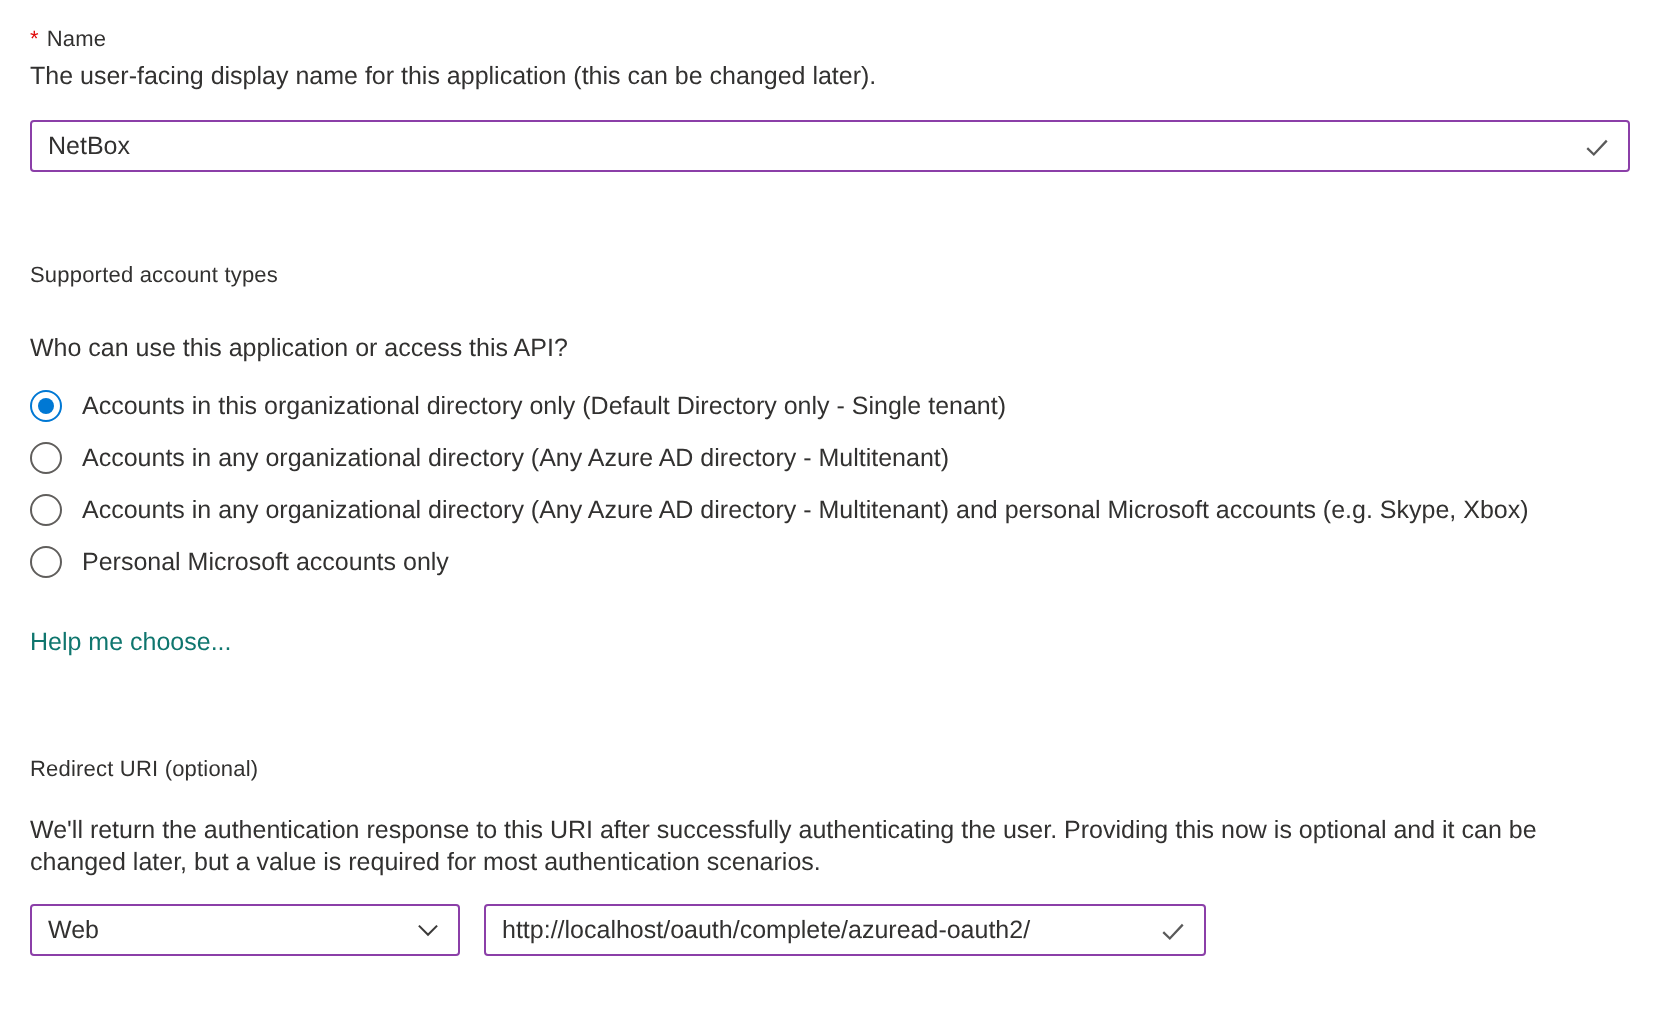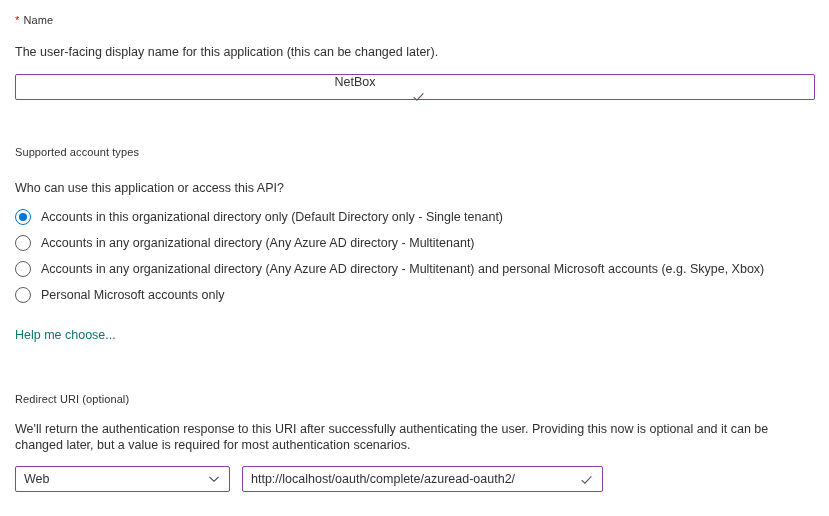--- a/index.html
+++ b/index.html
@@ -36,21 +36,21 @@
     flex: 1 1 auto; min-width: 0;
     border: none; outline: none;
     font-family: "Liberation Sans", sans-serif;
     font-size: 12.5px; color: #323130;
     background: transparent;
     height: 100%;
   }
   .check-icon { flex: 0 0 auto; margin-left: 6px; display: flex; align-items: center; }
   .chevron-icon { flex: 0 0 auto; margin-left: 6px; display: flex; align-items: center; }
 
-  .name-field { margin-top: 14px; width: 800px; flex-direction: column; }
+  .name-field { margin-top: 14px; width: 800px; }
 
   .acct-title { margin-top: 42px; }
   .question { margin-top: 18px; }
 
   .radio-group { margin-top: 8px; }
   .radio-row {
     display: flex; align-items: center;
     height: 26px;
     cursor: pointer;
   }
@@ -98,21 +98,21 @@
   .uri-field { width: 361px; margin-left: 12px; gap: 20px; }
 </style>
 </head>
 <body>
 
 <div class="page">
 
   
   <h2 class="section-title"><span class="required-marker">*</span><span>Name</span></h2>
 
-  <p class="helper-text" style="margin-top:14px;">The user-facing display name for this application (this can be changed later).</p>
+  <p class="helper-text" style="">The user-facing display name for this application (this can be changed later).</p>
 
   <div class="field-wrap name-field">
     <input type="text" value="NetBox" style="">
     <span class="check-icon">
       <svg width="15" height="15" viewBox="0 0 16 16">
         <path d="M2.8 8.6 L6.3 12 L13.2 4.6" fill="none" stroke="#5a5a5a" stroke-width="1.2"></path>
       </svg>
     </span>
   </div>
 

